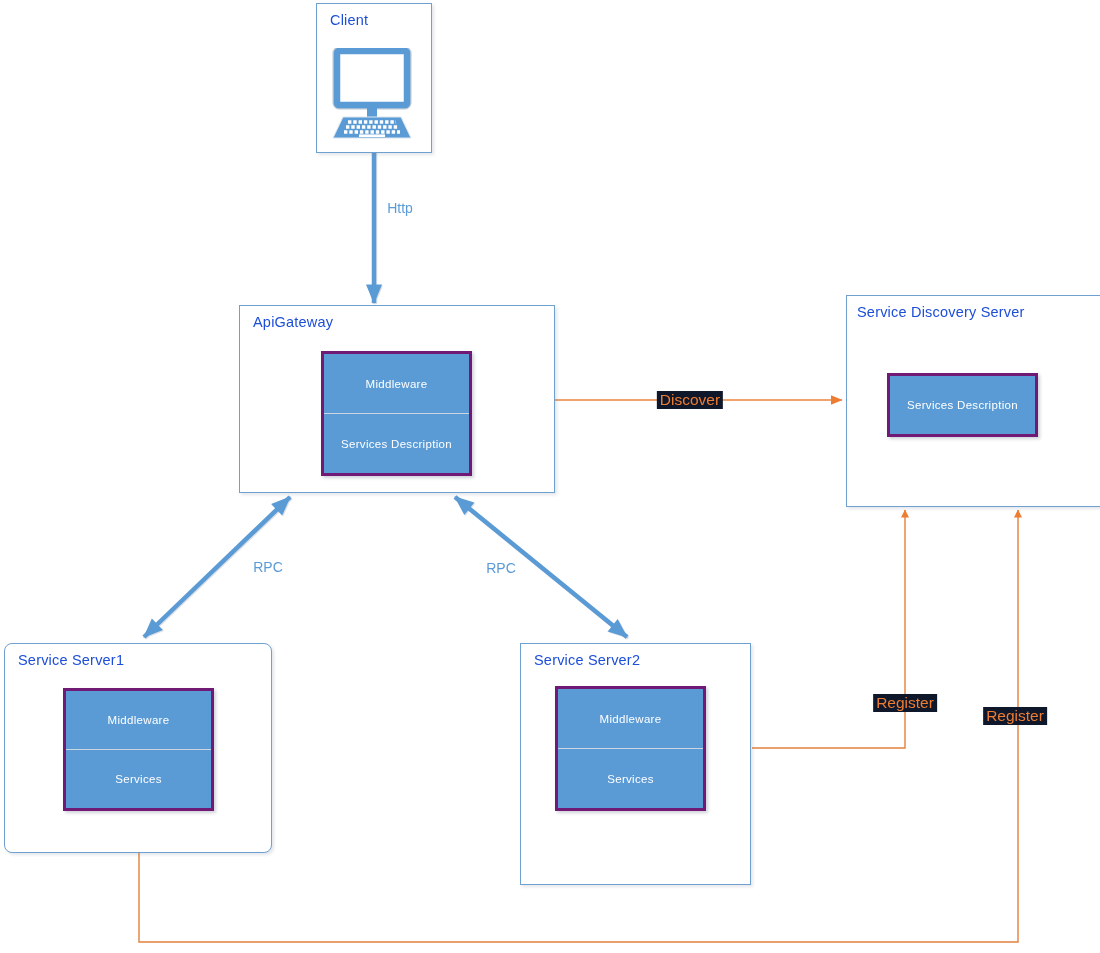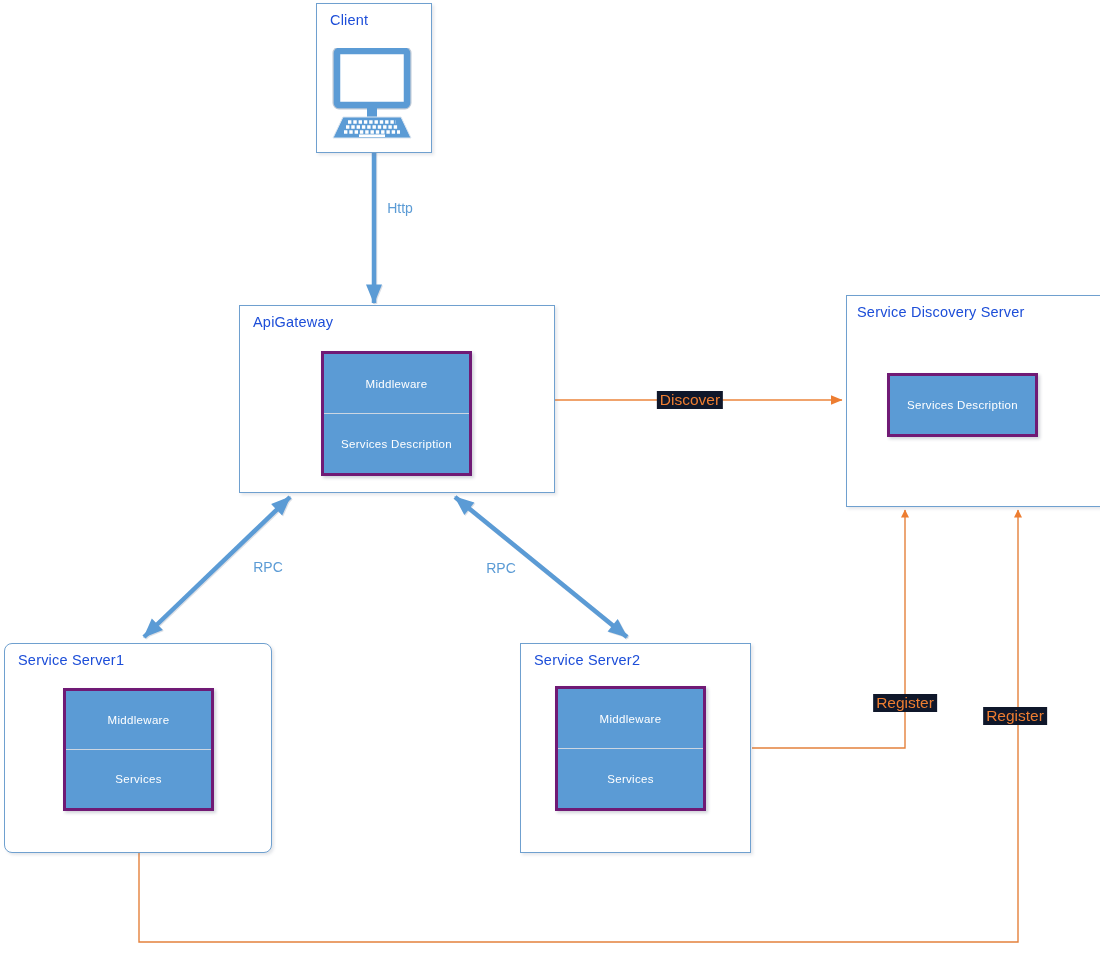--- a/index.html
+++ b/index.html
@@ -125,21 +125,21 @@
   </div>
 
   <div class="node" style="left:4px; top:643px; width:268px; height:210px;border-radius:8px;">
     <div class="node-title">Service Server1</div>
     <div class="stack" style="left:58px; top:44px; width:151px; height:123px;">
       <div class="layer">Middleware</div>
       <div class="layer">Services</div>
     </div>
   </div>
 
-  <div class="node" style="left:520px; top:643px; width:231px; height:210px;">
+  <div class="node" style="left:520px; top:643px; width:231px; height:242px;">
     <div class="node-title">Service Server2</div>
     <div class="stack" style="left:34px; top:42px; width:151px; height:125px;">
       <div class="layer">Middleware</div>
       <div class="layer">Services</div>
     </div>
   </div>
 
   <span class="edge-label lbl-blue" style="left:400px; top:208px;">Http</span>
   <span class="edge-label lbl-blue" style="left:268px; top:567px;">RPC</span>
   <span class="edge-label lbl-blue" style="left:501px; top:568px;">RPC</span>

